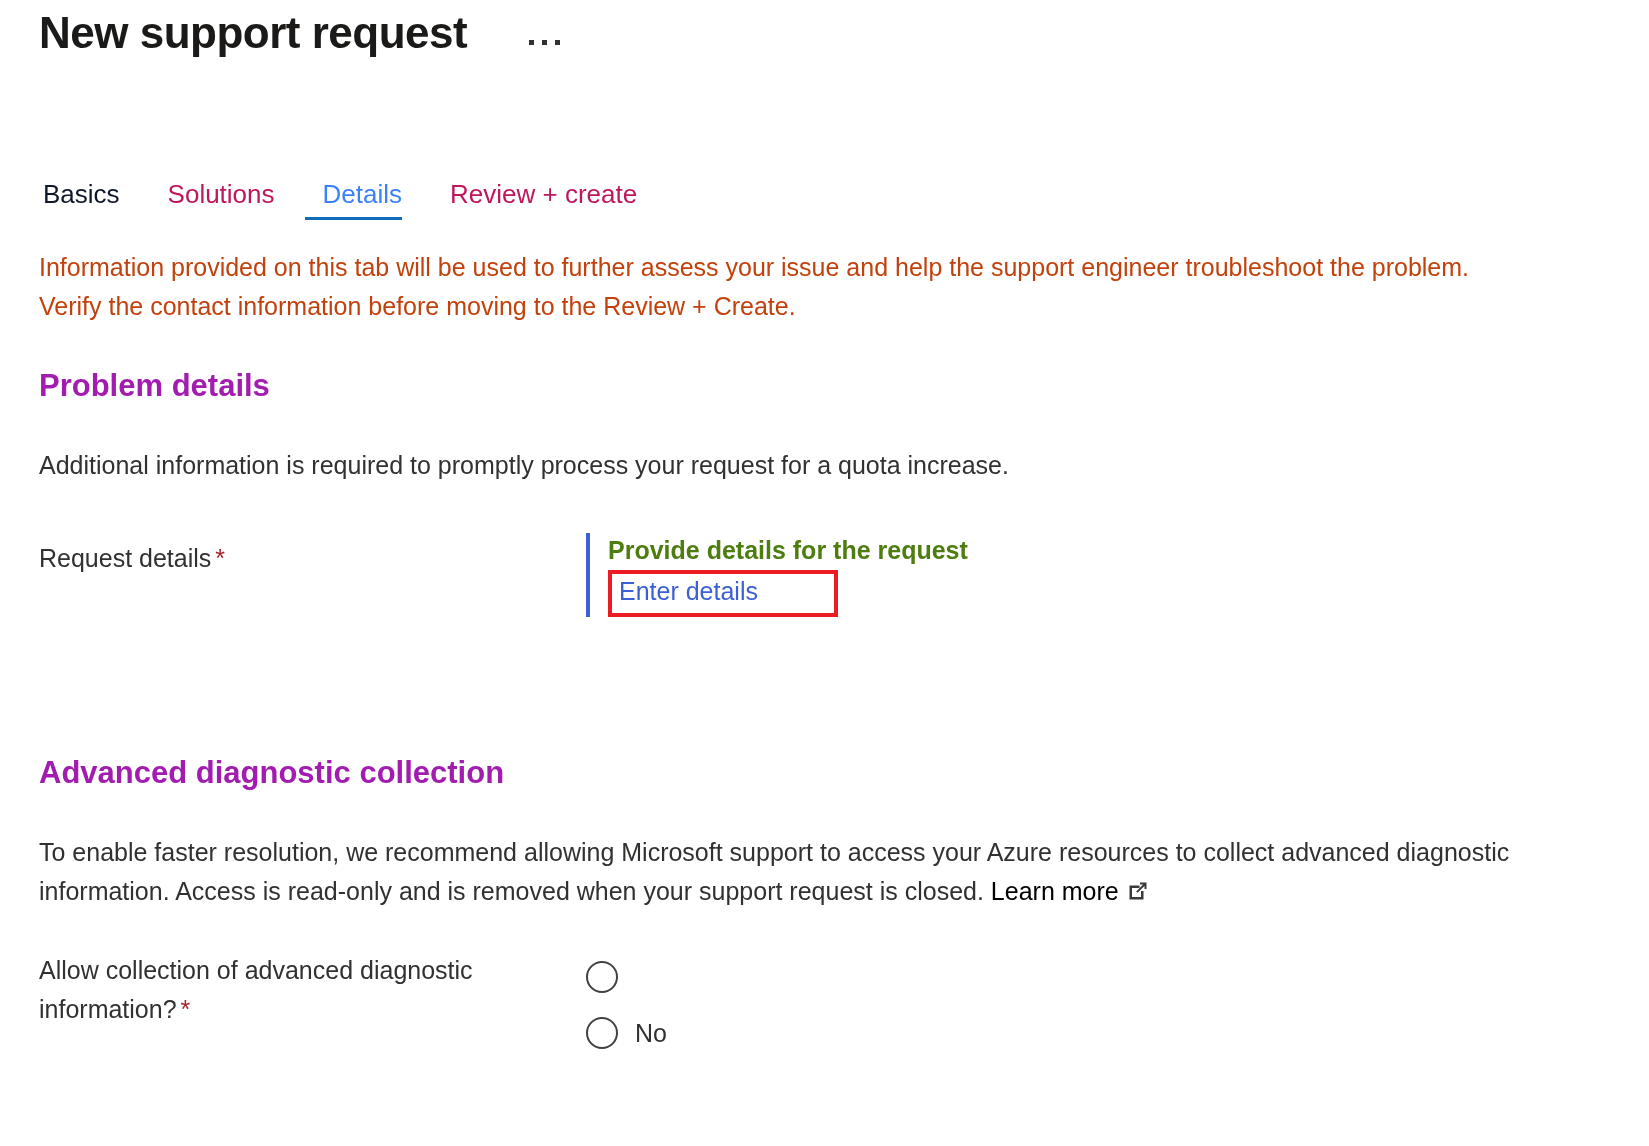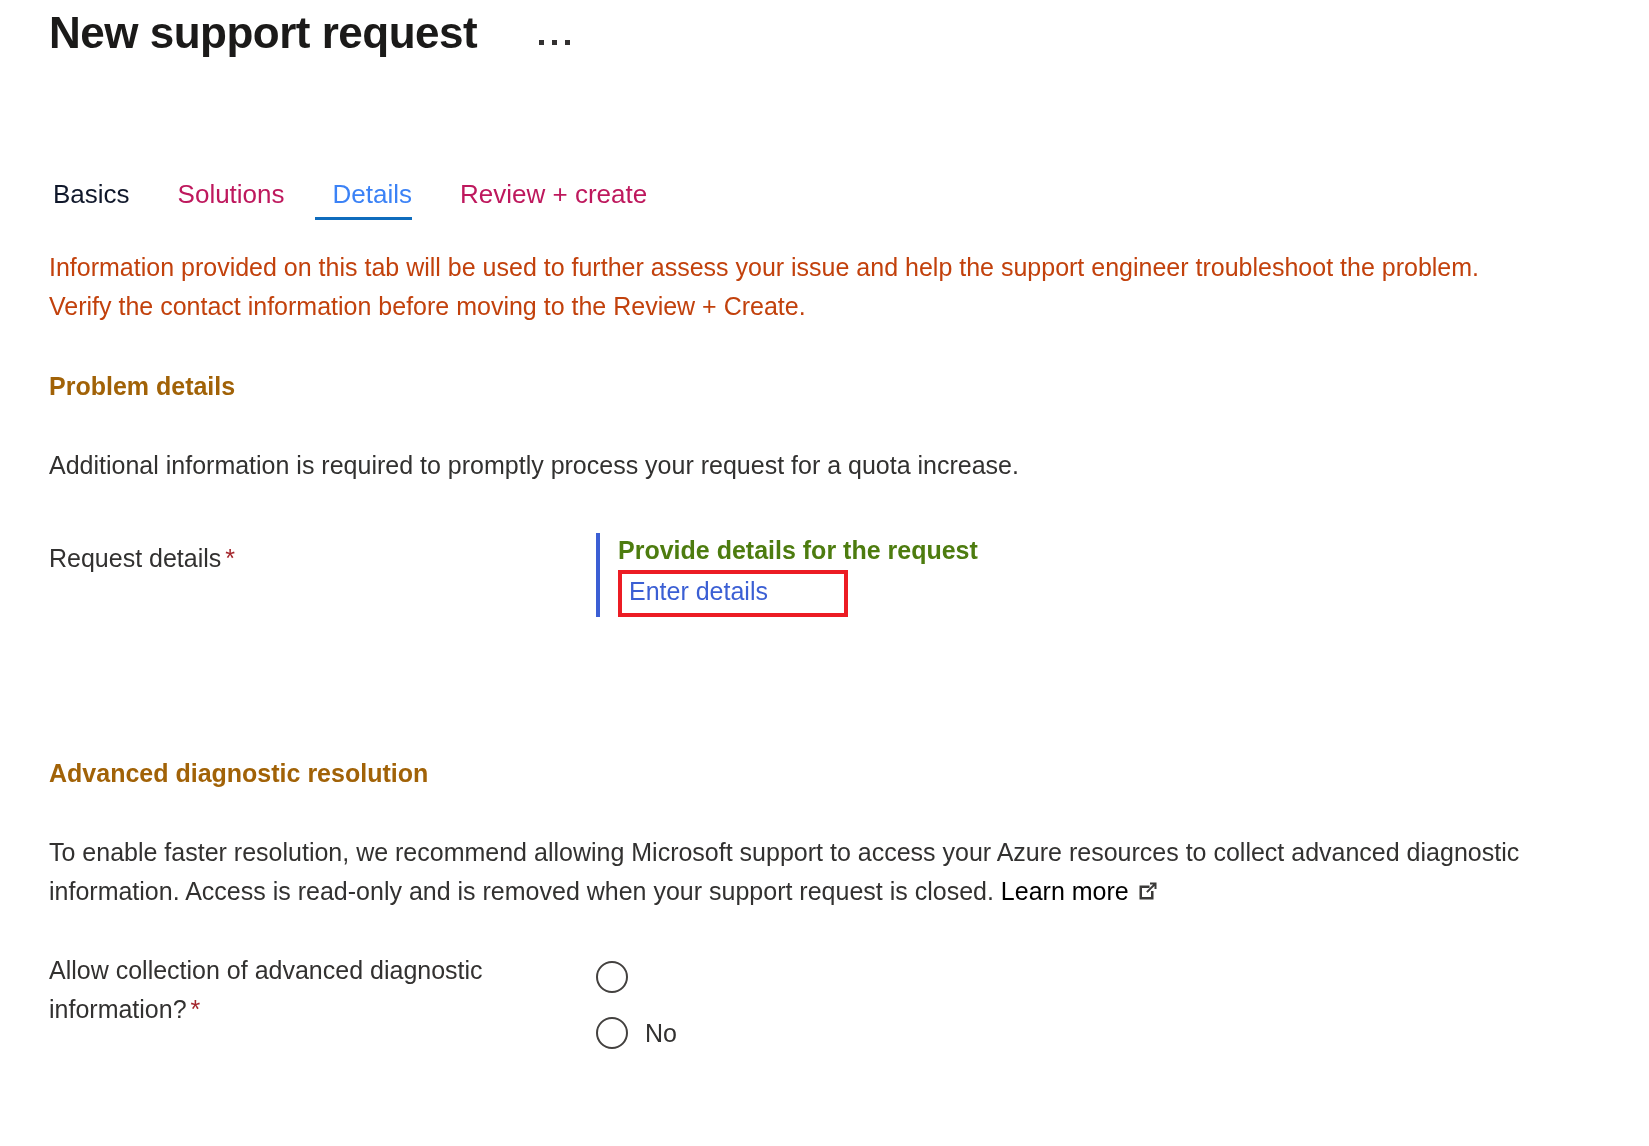--- a/index.html
+++ b/index.html
@@ -15,21 +15,21 @@
     color: #323130;
     overflow: hidden;
     position: relative;
   }
 
   .page {
     position: relative;
     width: 1522px;
     height: 1146px;
     box-sizing: border-box;
-    padding: 0 0 0 49px;
+    padding: 0 0 0 39px;
   }
 
   
   .title-row {
     display: flex;
     align-items: center;
     padding-top: 2px;
     height: 62px;
   }
   .page-title {
@@ -93,24 +93,24 @@
   
   .intro {
     margin-top: 22px;
     font-size: 25px;
     line-height: 39px;
     color: #c2410c;
     max-width: 1510px;
   }
 
   .section-heading {
-    font-size: 25px;
+    font-size: 31px;
     line-height: 32px;
     font-weight: 700;
-    color: #a16207;
+    color: #a21caf;
     margin-top: 44px;
   }
 
   .section-text {
     font-size: 25px;
     line-height: 39px;
     color: #323130;
     margin-top: 44px;
     max-width: 1520px;
   }
@@ -259,21 +259,21 @@
       <span>Request details</span><span class="required-star">*</span>
     </div>
     <div class="details-control">
       <div class="details-title">Provide details for the request</div>
       <div class="enter-details-wrap">
         <a class="enter-details-link" href="#">Enter details</a>
       </div>
     </div>
   </div>
 
-  <div class="section-heading" style="margin-top:140px">Advanced diagnostic resolution</div>
+  <div class="section-heading" style="margin-top:140px">Advanced diagnostic collection</div>
 
   <div class="section-text"><span>To enable faster resolution, we recommend allowing Microsoft support to access your Azure resources to collect advanced diagnostic information. Access is read-only and is removed when your support request is closed. </span><a class="learn-more" href="#">Learn more</a><span class="ext-icon"><svg width="22" height="22" viewBox="0 0 22 22" aria-hidden="true">
           <path d="M2.5 5.5 H12.5 V8 H5 V17 H14 V11 H16.5 V19.5 H2.5 Z" fill="#3b3a39"></path>
           <path d="M13 2.5 H19.5 V9 H17.5 V5.9 L10.6 12.8 L9.2 11.4 L16.1 4.5 H13 Z" fill="#3b3a39"></path>
         </svg></span></div>
 
   <div class="radio-row">
     <div class="radio-label-col">
       <span>Allow collection of advanced diagnostic information?</span><span class="required-star">*</span>
     </div>

